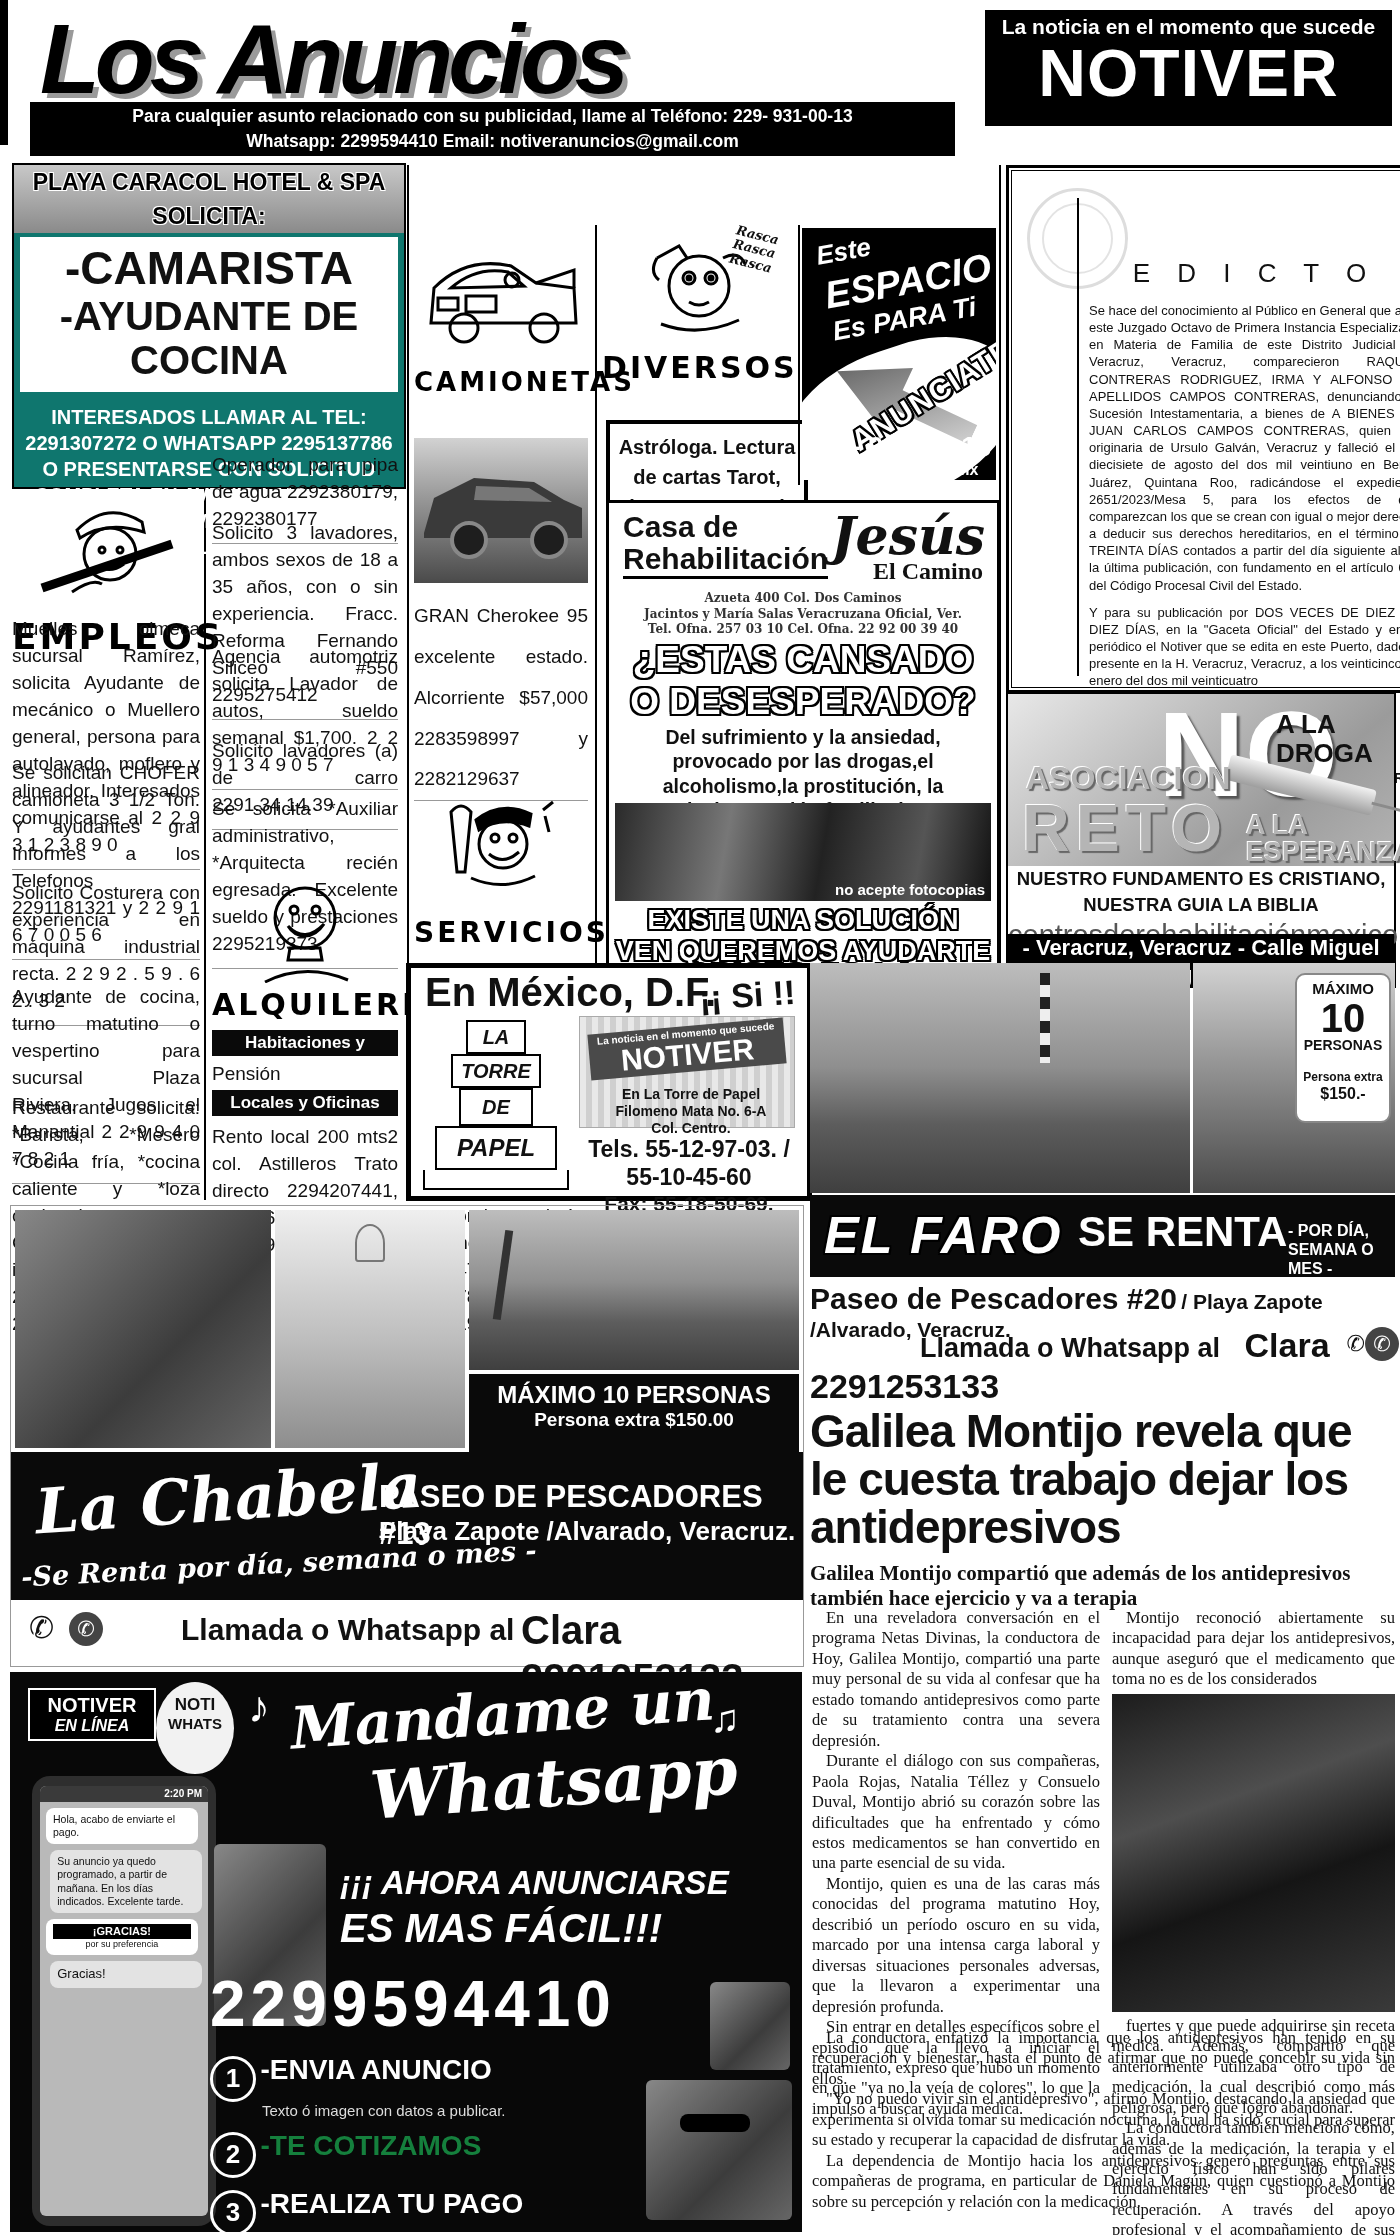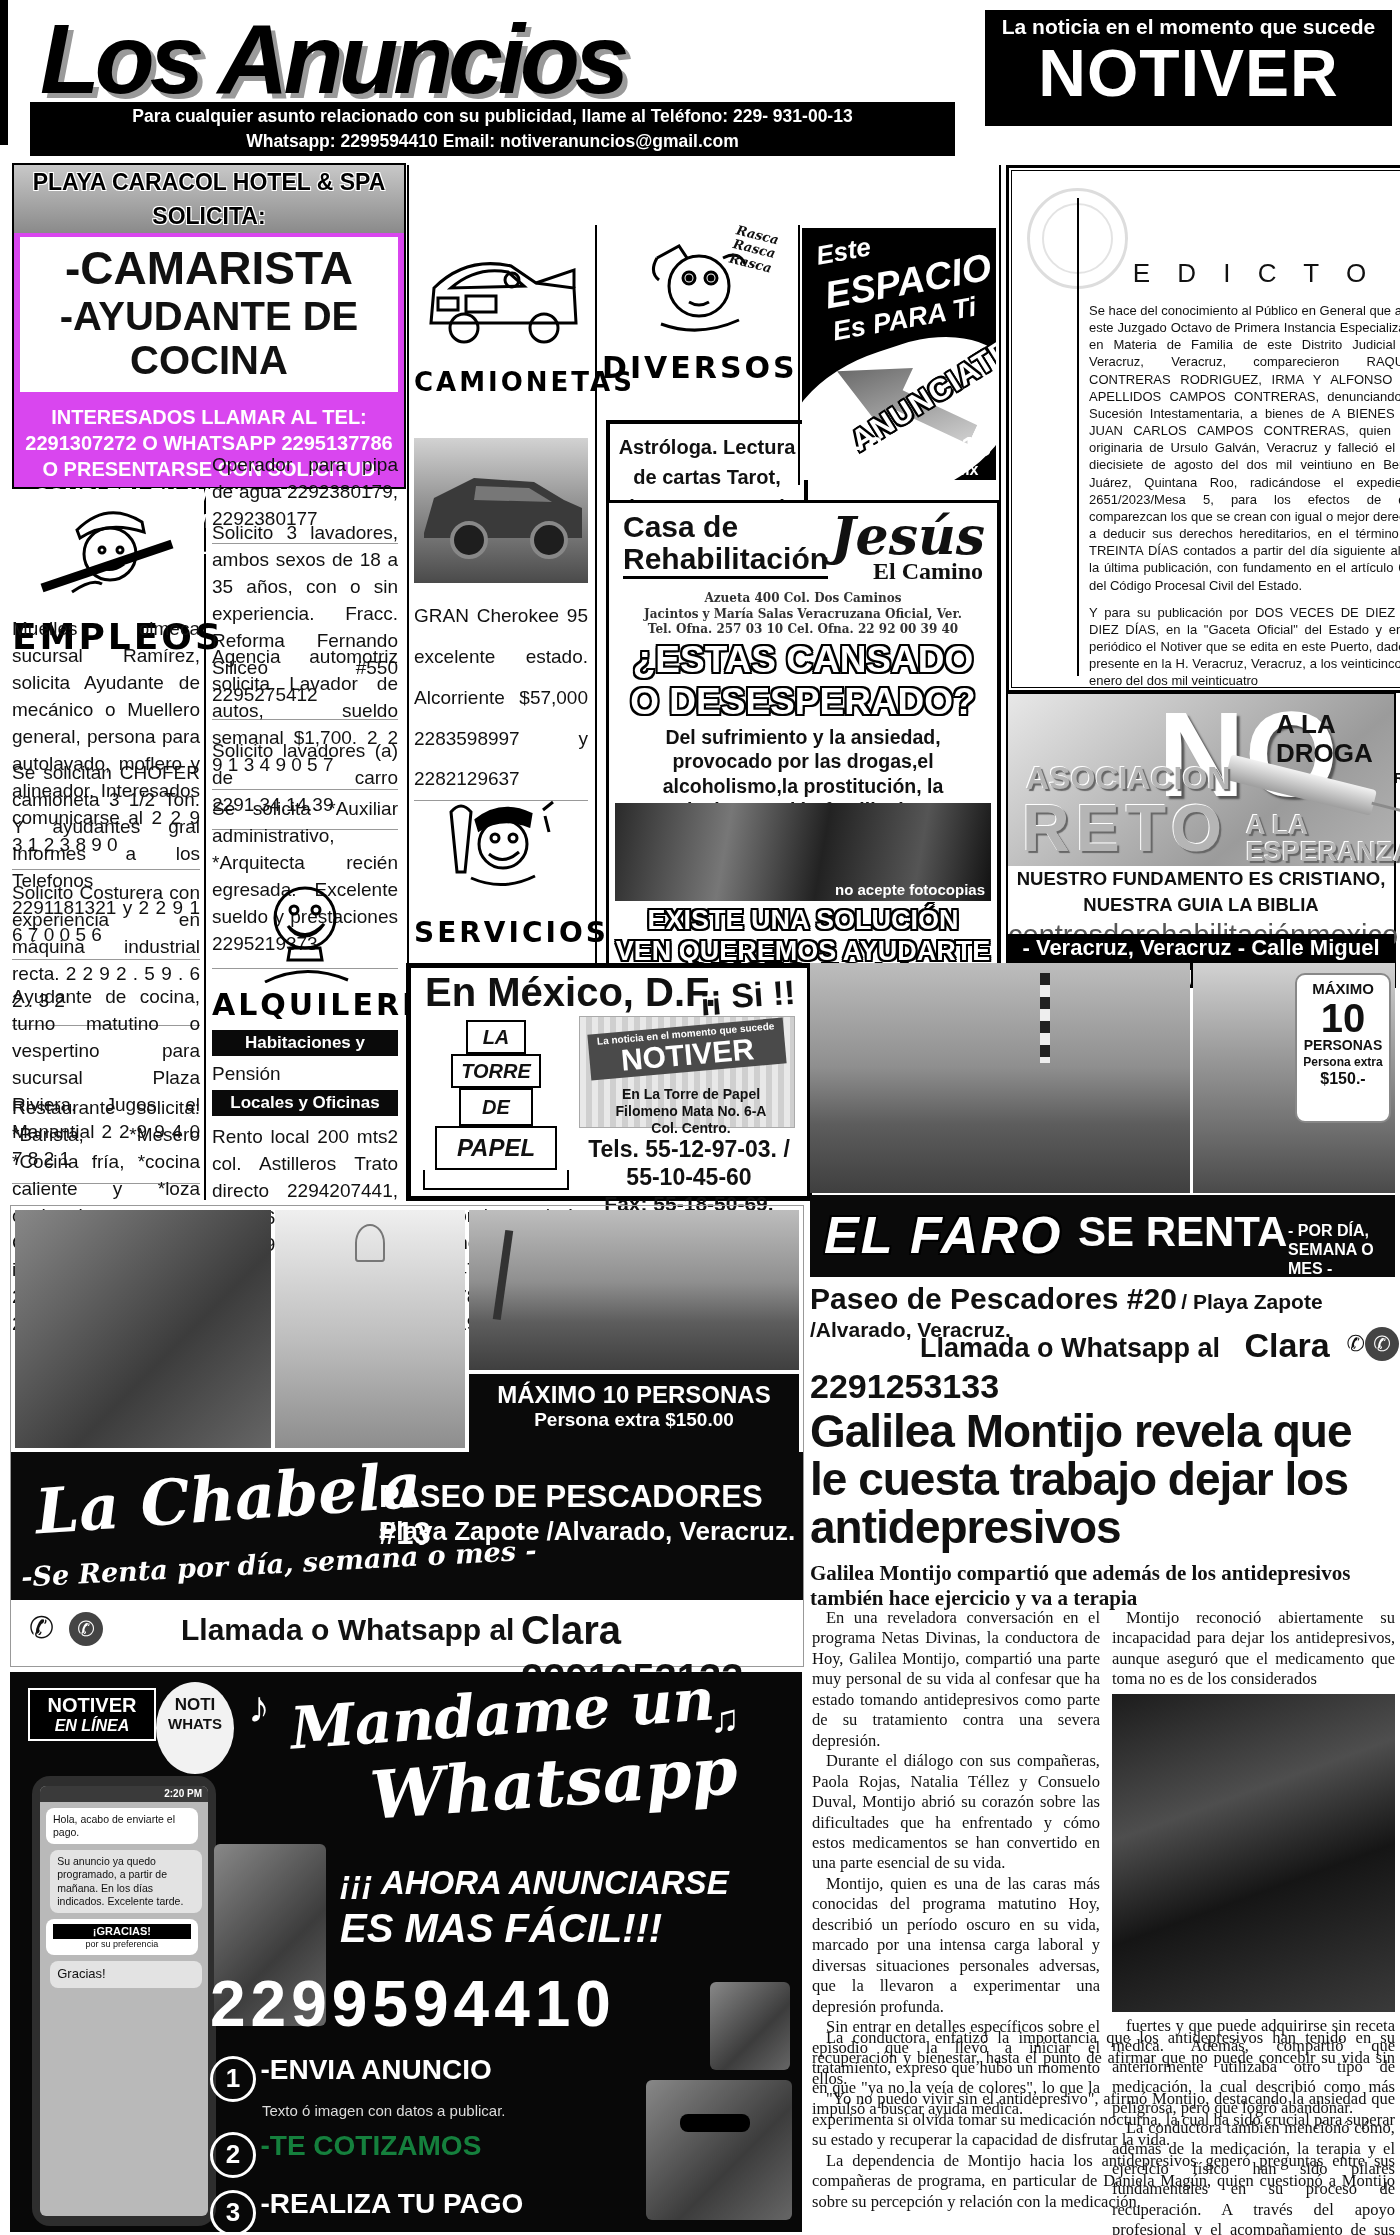--- a/index.html
+++ b/index.html
@@ -17,21 +17,21 @@
   .notiver-logo{font:900 66px/1.05 "Liberation Sans",sans-serif;letter-spacing:1px;}
   .date-bar{border:3px solid #000;background:#fff;text-align:center;
         font:900 21px/26px "Liberation Sans",sans-serif;}
   
   .ad-text{font:400 19px/1.42 "Liberation Sans",sans-serif;text-align:justify;
         border-bottom:1px solid #999;padding-bottom:10px;}
   .cartoon-label{font-family:"DejaVu Sans",sans-serif;font-weight:900;text-align:center;
         letter-spacing:3px;color:#000;}
   .vrule{width:2px;background:#000;}
   
-  .playa{background:#d946ef;border:2px solid #000;}
+  .playa{background:#0f766e;border:2px solid #000;}
   .playa-head{background:linear-gradient(#c8c8c8,#8a8a8a);color:#000;font:900 23px/34px "Liberation Sans",sans-serif;
         text-align:center;text-shadow:-1px -1px 0 #fff,1px -1px 0 #fff,-1px 1px 0 #fff,1px 1px 0 #fff;}
   .playa-white{background:#fff;margin:4px 6px;text-align:center;padding:6px 0 10px;}
   .playa-pos1{font:900 46px/1.1 "Liberation Sans",sans-serif;}
   .playa-pos2{font:900 40px/1.1 "Liberation Sans",sans-serif;}
   .playa-details{color:#fff;font:700 20px/1.3 "Liberation Sans",sans-serif;text-align:center;padding:8px 10px;}
   
   .outline{color:#fff;text-shadow:-2px -2px 0 #000,2px -2px 0 #000,-2px 2px 0 #000,2px 2px 0 #000,
         0 -2px 0 #000,0 2px 0 #000,-2px 0 0 #000,2px 0 0 #000;font-weight:900;}
   
@@ -325,21 +325,21 @@
     <div class="abs photo" style="left:0;top:0;width:380px;height:230px">
       <div class="abs" style="left:230px;top:10px;width:10px;height:90px;background:repeating-linear-gradient(#222 0 12px,#eee 12px 24px)"></div>
     </div>
     <div class="abs photo2" style="left:383px;top:0;width:202px;height:230px">
       <div class="abs" style="right:6px;top:104px;background:rgba(255,255,255,.85);color:#111;font:700 11px/1.2 'Liberation Sans',sans-serif;padding:1px 4px;border-radius:3px">Playa Zapote</div>
     </div>
     <div class="abs" style="right:4px;top:10px;width:92px;height:140px;background:#fff;border-radius:10px;border:2px solid #888;text-align:center;padding-top:6px">
       <div style="font:900 15px/1.1 'Liberation Sans',sans-serif">MÁXIMO</div>
       <div style="font:900 40px/1 'Liberation Sans',sans-serif">10</div>
       <div style="font:900 14px/1.1 'Liberation Sans',sans-serif">PERSONAS</div>
-      <div style="font:700 12px/1.3 'Liberation Sans',sans-serif;margin-top:2px">Persona extra</div>
+      <div style="font:700 12px/1.3 'Liberation Sans',sans-serif;margin-top:17px">Persona extra</div>
       <div style="font:900 16px/1.1 'Liberation Sans',sans-serif">$150.-</div>
     </div>
     <div class="abs black-band" style="left:0;top:232px;width:585px;height:82px">
       <span class="outline abs" style="left:14px;top:10px;font-size:52px;font-style:italic;letter-spacing:2px">EL FARO</span>
       <span class="abs" style="left:268px;top:16px;font:900 42px/1 'Liberation Sans',sans-serif;color:#fff">SE RENTA</span>
       <span class="abs" style="left:478px;top:26px;font:700 16px/1.2 'Liberation Sans',sans-serif;color:#fff;width:100px">- POR DÍA, SEMANA O MES -</span>
     </div>
     <div class="abs" style="left:0;top:318px;width:585px">
       <span style="font:900 30px/1.2 'Liberation Sans',sans-serif">Paseo de Pescadores #20</span>
       <span style="font:700 21px/1.2 'Liberation Sans',sans-serif">/ Playa Zapote /Alvarado, Veracruz.</span>

